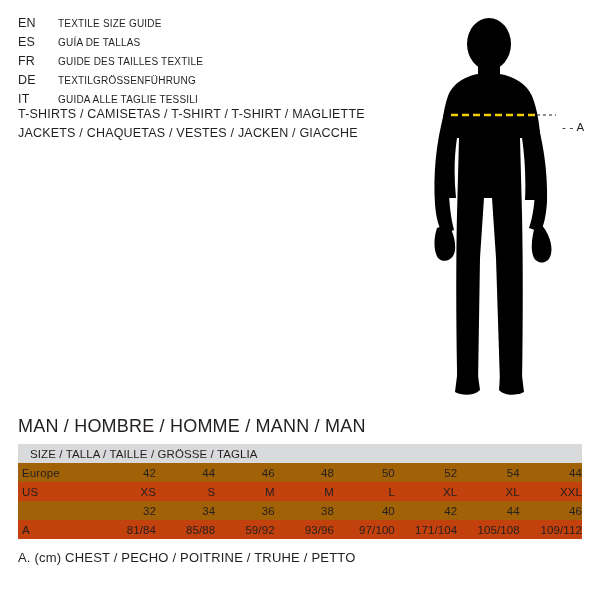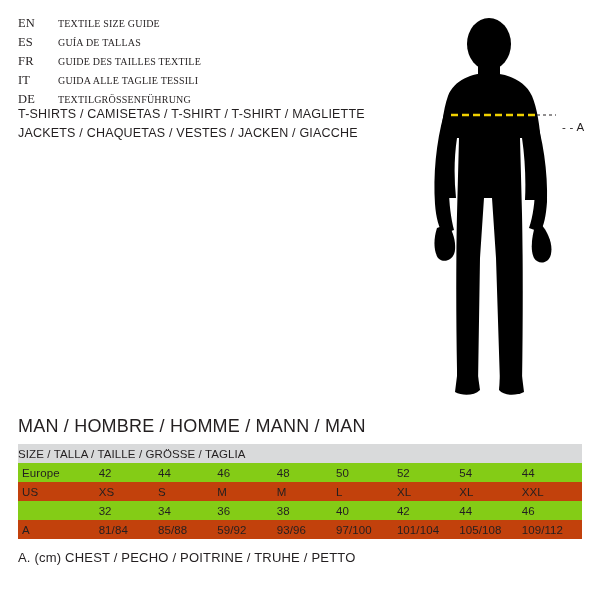--- a/index.html
+++ b/index.html
@@ -25,21 +25,20 @@
   .lang-block {
     position: absolute;
     left: 18px;
     top: 16px;
     width: 380px;
   }
   .lang-row {
     display: flex;
     align-items: baseline;
     height: 19px;
-    font-family: Liberation Serif, serif;
   }
   .lang-code {
     width: 40px;
     flex: 0 0 40px;
     font-size: 12.5px;
     letter-spacing: 0.2px;
   }
   .lang-text {
     font-size: 10px;
     letter-spacing: 0.2px;
@@ -104,36 +103,36 @@
   table.size-table td {
     padding: 0;
     height: 19px;
     vertical-align: middle;
     letter-spacing: 0.1px;
   }
   .row-head td {
     background: #d9dadb;
   }
   .row-a td {
-    background: #84cc16;
+    background: #a16207;
   }
   .row-b td {
     background: #c2410c;
   }
   .cell-label {
     width: 86px;
     padding-left: 4px !important;
   }
   .cell-val {
     width: 66px;
-    text-align: left;
+    text-align: right;
     padding-left: 2px !important;
   }
   .head-text {
-    padding-left: 0;
+    padding-left: 12px;
   }
 
   .footnote {
     position: absolute;
     left: 18px;
     top: 550px;
     font-size: 13px;
     letter-spacing: 0.2px;
     white-space: nowrap;
   }
@@ -150,26 +149,26 @@
     </div>
     <div class="lang-row">
       <div class="lang-code">ES</div>
       <div class="lang-text">GUÍA DE TALLAS</div>
     </div>
     <div class="lang-row">
       <div class="lang-code">FR</div>
       <div class="lang-text">GUIDE DES TAILLES TEXTILE</div>
     </div>
     <div class="lang-row">
+      <div class="lang-code">DE</div>
+      <div class="lang-text">TEXTILGRÖSSENFÜHRUNG</div>
+    </div>
+    <div class="lang-row">
       <div class="lang-code">IT</div>
       <div class="lang-text">GUIDA ALLE TAGLIE TESSILI</div>
-    </div>
-    <div class="lang-row">
-      <div class="lang-code">DE</div>
-      <div class="lang-text">TEXTILGRÖSSENFÜHRUNG</div>
     </div>
   </div>
 
   <div class="garment-lines">
     <div class="garment-line">T-SHIRTS / CAMISETAS / T-SHIRT / T-SHIRT / MAGLIETTE</div>
     <div class="garment-line">JACKETS / CHAQUETAS / VESTES / JACKEN / GIACCHE</div>
   </div>
 
   <div class="figure-wrap">
     <svg class="figure-svg" width="190" height="380" viewBox="0 0 190 380">
@@ -271,21 +270,21 @@
       <td class="cell-val">44</td>
       <td class="cell-val">46</td>
     </tr>
     <tr class="row-b">
       <td class="cell-label">A</td>
       <td class="cell-val">81/84</td>
       <td class="cell-val">85/88</td>
       <td class="cell-val">59/92</td>
       <td class="cell-val">93/96</td>
       <td class="cell-val">97/100</td>
-      <td class="cell-val">101/104</td>
+      <td class="cell-val">171/104</td>
       <td class="cell-val">105/108</td>
       <td class="cell-val">109/112</td>
     </tr>
   </tbody>
     </table>
 
   <div class="footnote">A. (cm) CHEST / PECHO / POITRINE / TRUHE / PETTO</div>
 
 </div>
 

